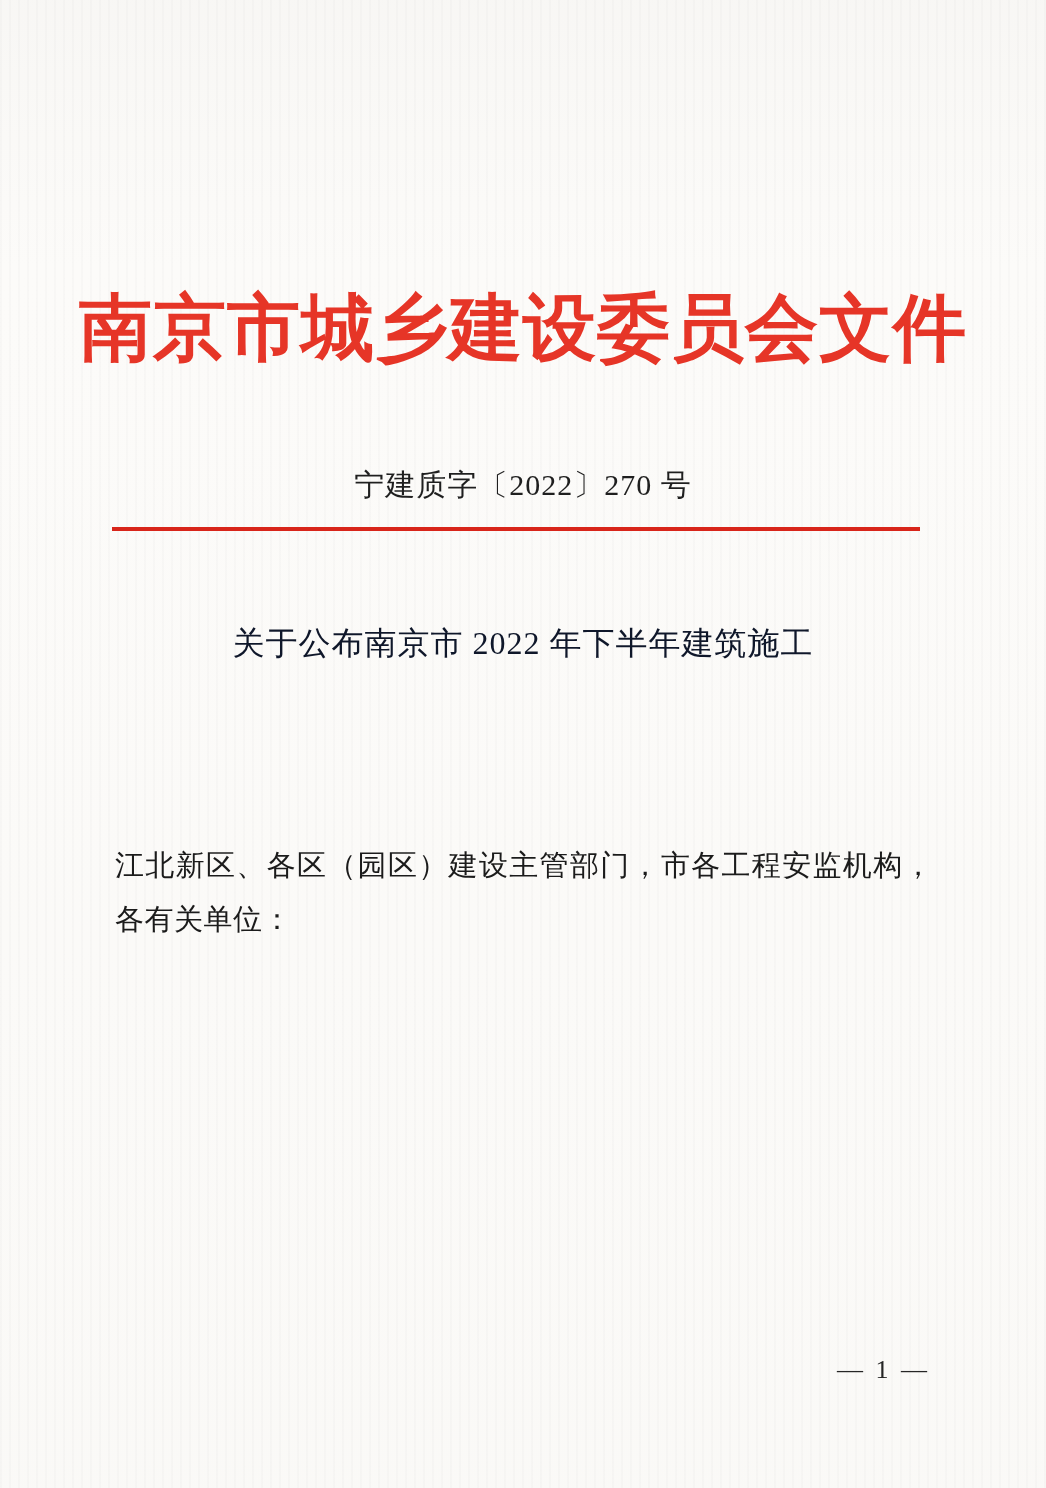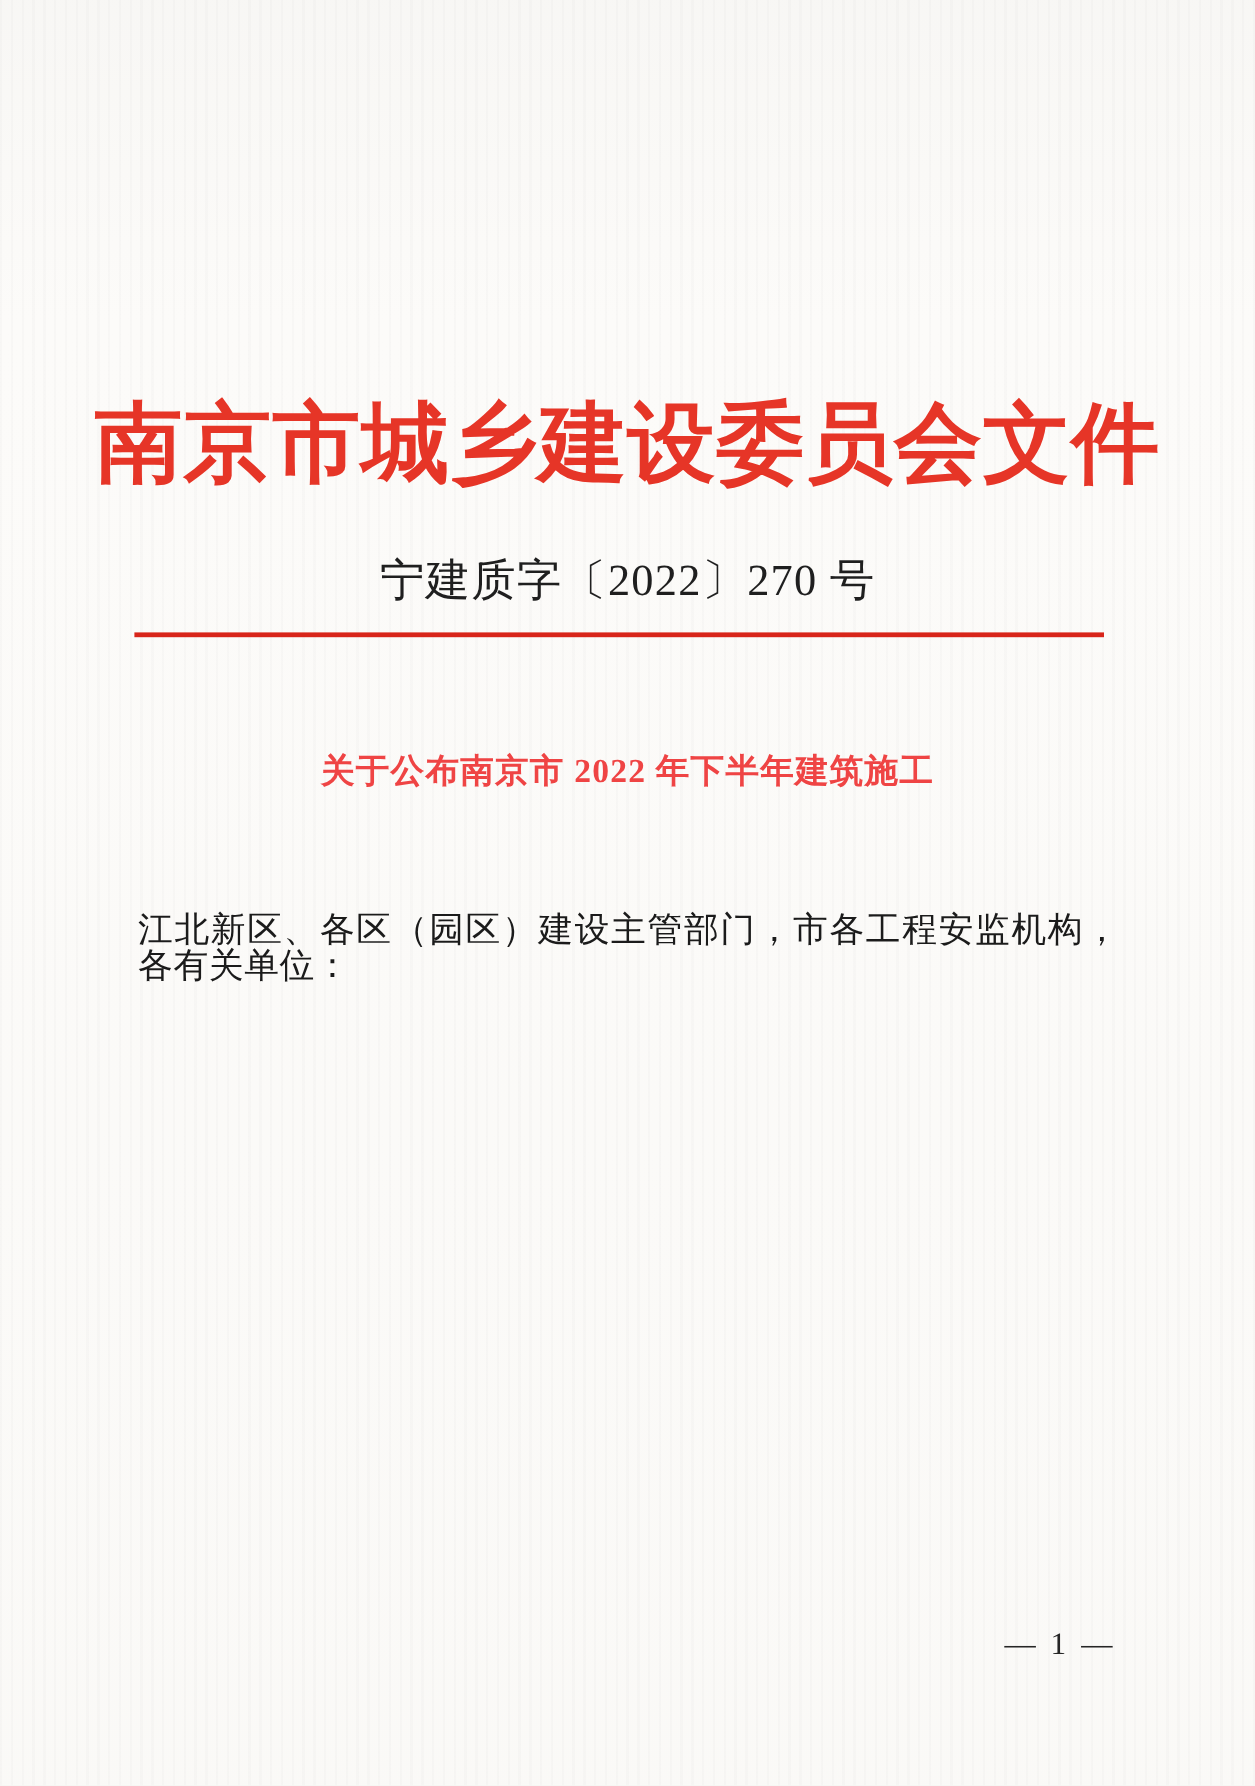--- a/index.html
+++ b/index.html
@@ -33,61 +33,60 @@
     top: 286px;
     left: 0;
     right: 0;
     text-align: center;
     font-size: 73px;
     line-height: 86px;
     font-weight: bold;
     letter-spacing: 1px;
     color: var(--red-text, #e63527);
     white-space: nowrap;
-    margin-top: 41px;
   }
   .doc-number {
     position: absolute;
     top: 464px;
     left: 0;
     right: 0;
     text-align: center;
-    font-size: 37px;
+    font-size: 30px;
     line-height: 42px;
     color: #1f1f1f;
     letter-spacing: 1px;
     white-space: nowrap;
   }
   .red-line {
     position: absolute;
     top: 527px;
     left: 112px;
     width: 808px;
     height: 4px;
     background: var(--red-line, #d8251a);
   }
   .doc-title {
     position: absolute;
     top: 607px;
     left: 0;
     right: 0;
     text-align: center;
-    font-size: 28px;
+    font-size: 32px;
     line-height: 73px;
-    font-weight: bold;
-    color: #ef4444;
+    font-weight: normal;
+    color: #0f172a;
     letter-spacing: 1px;
   }
   .doc-body {
     position: absolute;
-    top: 760px;
+    top: 838px;
     left: 115px;
     width: 818px;
     font-size: 29px;
-    line-height: 30px;
+    line-height: 54px;
     color: #1b1b1b;
     text-align: justify;
     text-justify: inter-ideograph;
     letter-spacing: 0.5px;
   }
   .doc-body p {
     margin: 0;
     padding: 0;
   }
   .para-indent {

